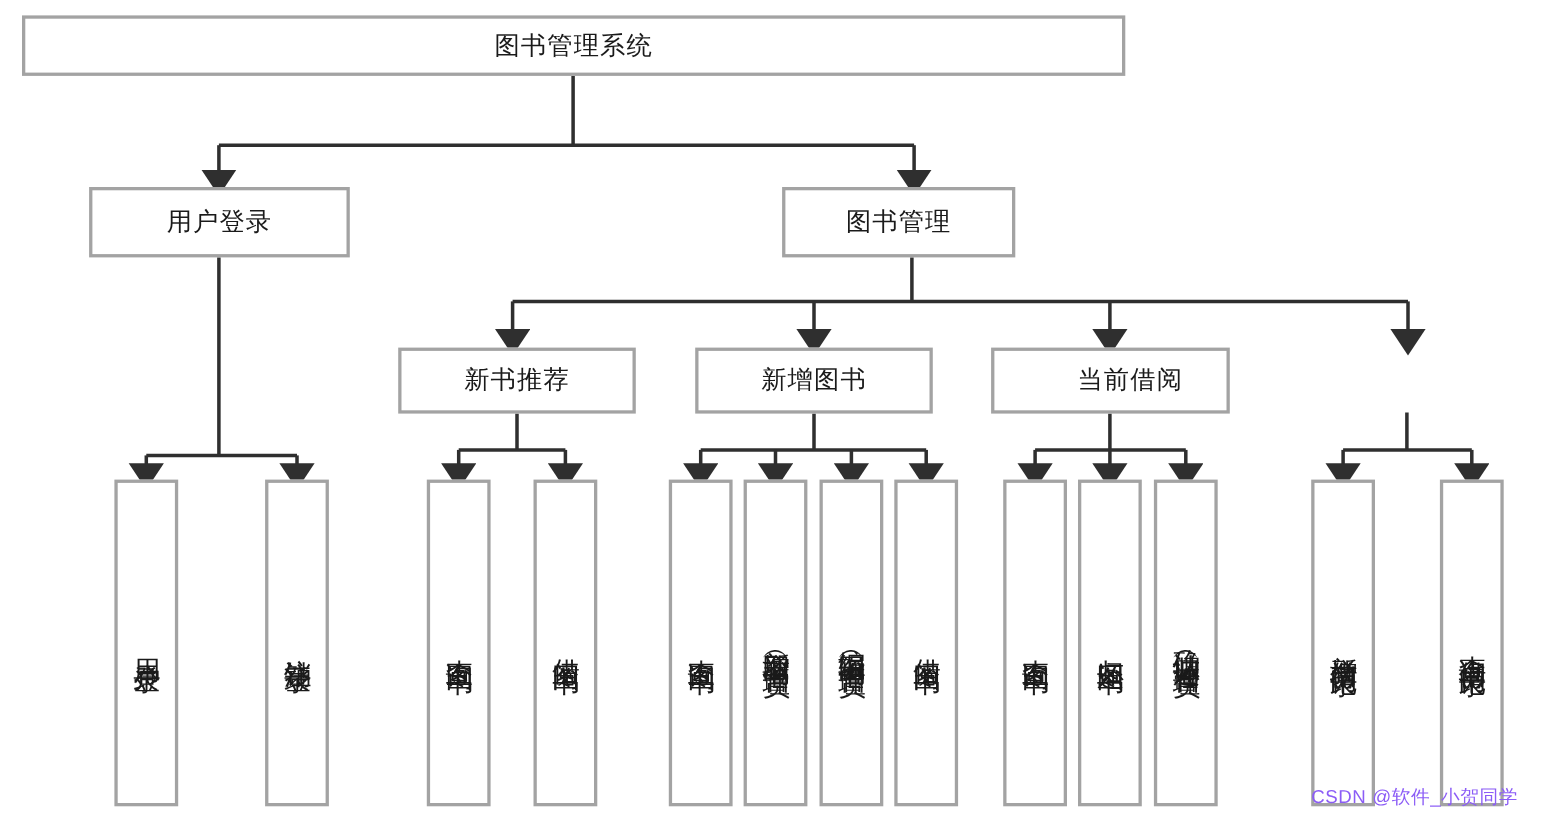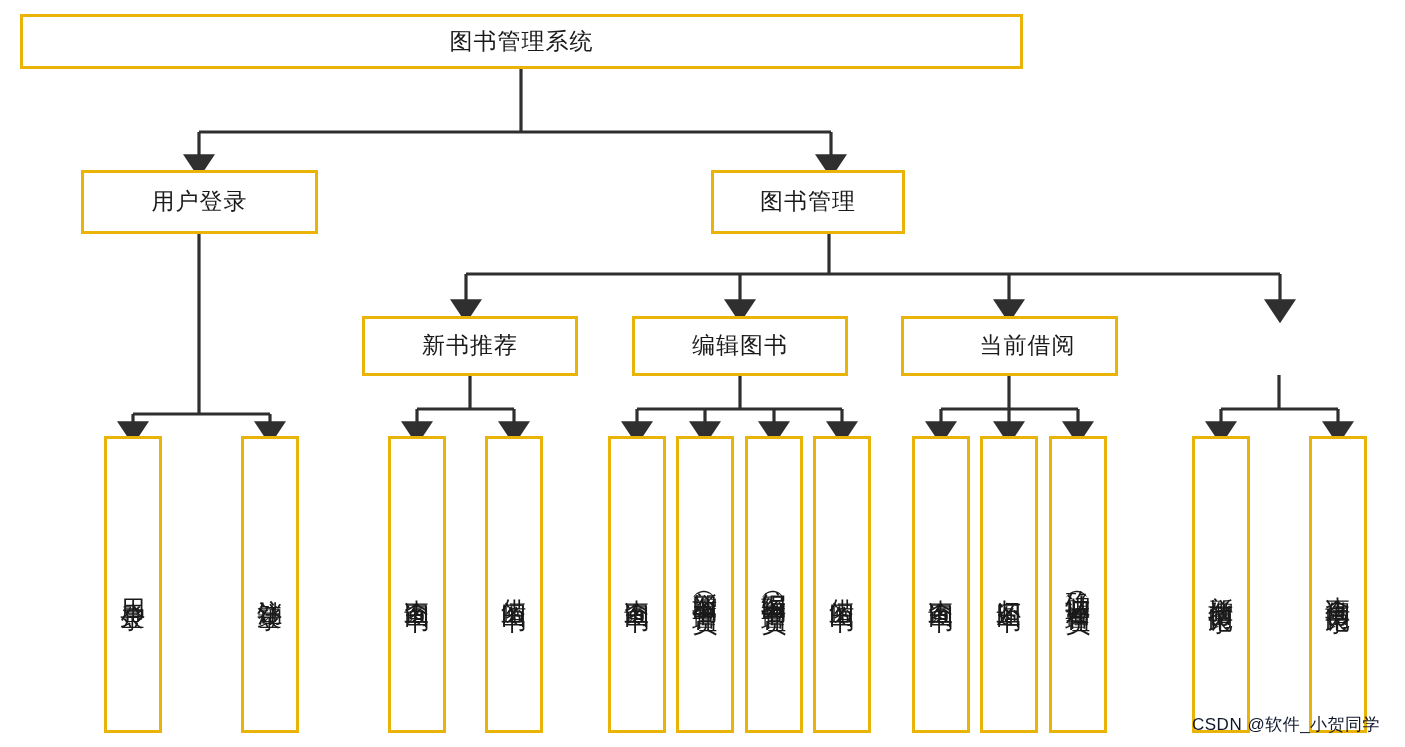--- a/index.html
+++ b/index.html
@@ -9,21 +9,21 @@
     font-family:"Liberation Sans","DejaVu Sans",sans-serif;
     overflow:hidden;
   }
   #canvas{position:relative;width:1405px;height:747px;}
   svg#wires{position:absolute;left:0;top:0;width:1405px;height:747px;}
 
   .node{
     position:absolute;
     box-sizing:border-box;
     background:#ffffff;
-    border:3px solid #eab308;
+    border:3px solid #a3a3a3;
     display:flex;
     align-items:center;
     justify-content:center;
     color:#1a1a1a;
     z-index:2;
   }
   .node .label{
     font-size:23px;
     line-height:1.18;
     letter-spacing:1px;
@@ -41,21 +41,21 @@
     font-size:25px;
     letter-spacing:3px;
     line-height:1.05;
     white-space:pre-line;
     max-height:280px;
   }
   .watermark{
     position:absolute;
     left:1192px;top:713px;
     font-size:17px;
-    color:#0f172a;
+    color:#8b5cf6;
     letter-spacing:.5px;
     white-space:nowrap;
     z-index:3;
     pointer-events:none;
   }
 </style>
 </head>
 <body>
 
 <div id="canvas">
@@ -110,29 +110,29 @@
     </g>
   </svg>
 
   <div class="node" style="left:20px;top:14px;width:1003px;height:55px;">
     <span class="label">图书管理系统</span>
   </div>
 
   <div class="node" style="left:81px;top:170px;width:237px;height:64px;">
     <span class="label">用户登录</span>
   </div>
-  <div class="node" style="left:711px;top:170px;width:194px;height:64px;">
+  <div class="node" style="left:711px;top:170px;width:212px;height:64px;">
     <span class="label">图书管理</span>
   </div>
 
   <div class="node" style="left:362px;top:316px;width:216px;height:60px;text-align:right;">
     <span class="label">新书推荐</span>
   </div>
   <div class="node" style="left:632px;top:316px;width:216px;height:60px;">
-    <span class="label">编辑图书</span>
+    <span class="label">新增图书</span>
   </div>
   <div class="node" style="left:901px;top:316px;width:217px;height:60px;padding-left:36px;">
     <span class="label">当前借阅</span>
   </div>
 
   <div class="node leaf" style="left:104px;top:436px;width:58px;height:297px;">
     <span class="label">用户登录</span>
   </div>
   <div class="node leaf" style="left:241px;top:436px;width:58px;height:297px;">
     <span class="label">注销登录</span>

